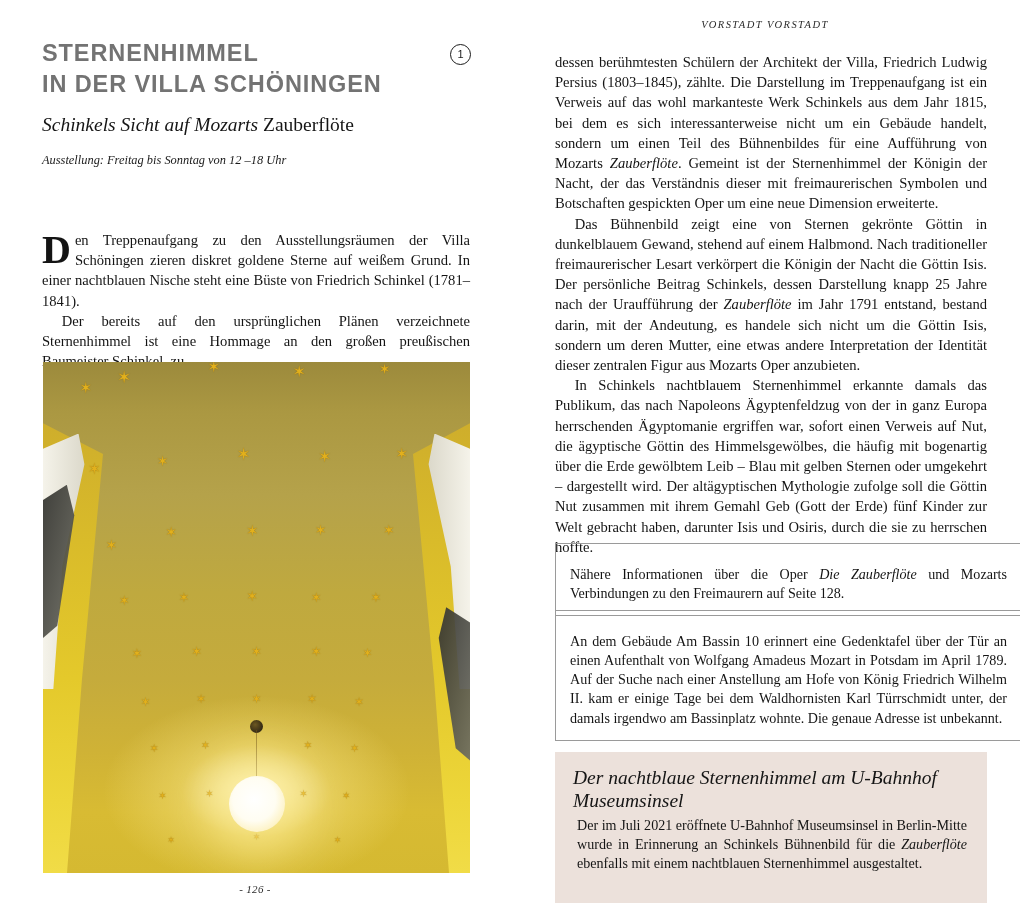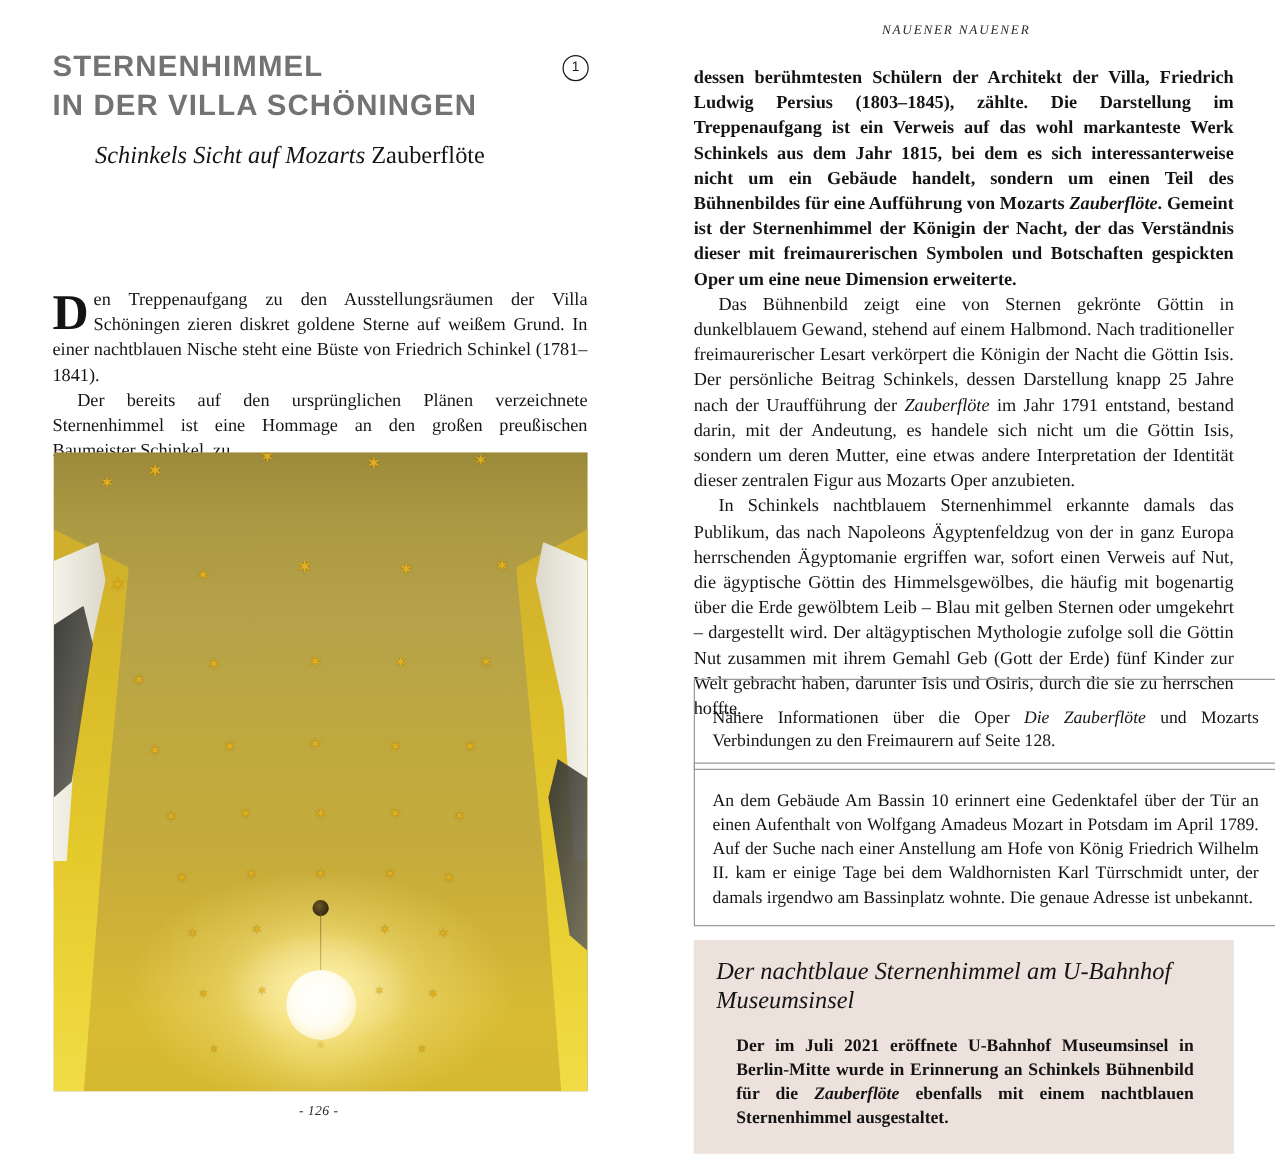--- a/index.html
+++ b/index.html
@@ -62,21 +62,21 @@
   .subtitle {
     position: absolute;
     left: 42px;
     top: 113px;
     width: 430px;
     font-family: "Liberation Serif", serif;
     font-size: 19.5px;
     line-height: 1.2;
     color: #151515;
   }
-  .subtitle .it { font-style: italic; margin-left: 34px; }
+  .subtitle .it { font-style: italic; }
   .subtitle .rm { font-style: normal; }
 
   .infoblock {
     position: absolute;
     left: 42px;
     top: 151px;
     width: 430px;
     font-family: "Liberation Serif", serif;
     font-style: italic;
     font-size: 12.4px;
@@ -234,21 +234,21 @@
     left: 45px;
     top: 52px;
     width: 432px;
     font-size: 14.6px;
     line-height: 1.385;
     text-align: justify;
     color: #141414;
     hyphens: auto;
   }
   .right-col p { margin: 0; text-indent: 1.35em; }
-  .right-col p.first { text-indent: 0; font-weight: bold; }
+  .right-col p.first { text-indent: 0; }
   .right-col em { font-style: italic; }
 
   .callout {
     position: absolute;
     left: 45px;
     width: 467px;
     box-sizing: border-box;
     border: 1px solid #9a9a9a;
     padding: 21px 14px 12px 14px;
     font-size: 14.1px;
@@ -271,26 +271,25 @@
   }
   .shadedbox h3 {
     margin: 0 0 2px 0;
     font-style: italic;
     font-weight: normal;
     font-size: 19.5px;
     line-height: 1.18;
     color: #151515;
   }
   .shadedbox p {
-    margin: 16px;
+    margin: 4px;
     font-size: 14.1px;
     line-height: 1.35;
     text-align: justify;
     color: #141414;
-    font-weight: bold;
   }
   .shadedbox em { font-style: italic; }
 </style>
 </head>
 <body>
 
 <div class="spread">
 
   <div class="page-left">
 
@@ -299,20 +298,21 @@
       <span class="tl">IN DER VILLA SCHÖNINGEN</span>
     </div>
 
     <div class="marker-circle">1</div>
 
     <div class="subtitle">
       <span class="it">Schinkels Sicht auf Mozarts </span><span class="rm">Zauberflöte</span>
     </div>
 
     <div class="infoblock">
+      <div>Ausstellung: Freitag bis Sonntag von 12 –18 Uhr</div>
     </div>
 
     <div class="body-col">
       <p class="first dropcap-para"><span class="dropcap">D</span><span>en Treppenaufgang zu den Ausstellungsräumen der Villa Schöningen zieren diskret goldene Sterne auf weißem Grund. In einer nachtblauen Nische steht eine Büste von Friedrich Schinkel (1781–1841).</span></p>
       <p>Der bereits auf den ursprünglichen Plänen verzeichnete Sternenhimmel ist eine Hommage an den großen preußischen Baumeister Schinkel, zu</p>
     </div>
 
     <div class="photo">
       <div class="ceil-base"></div>
       <div class="wall wall-l"></div>
@@ -375,21 +375,21 @@
       <div class="lamp-mount"></div>
       <div class="lamp-rod"></div>
       <div class="lamp-bulb"></div>
     </div>
 
     <div class="folio">- 126 -</div>
   </div>
 
   <div class="page-right">
 
-    <div class="running-head">NAUENER NAUENER</div>
+    <div class="running-head">VORSTADT VORSTADT</div>
 
     <div class="right-col">
       <p class="first"><span>dessen berühmtesten Schülern der Architekt der Villa, Friedrich Ludwig Persius (1803–1845), zählte. Die Darstellung im Treppenaufgang ist ein Verweis auf das wohl markanteste Werk Schinkels aus dem Jahr 1815, bei dem es sich interessanterweise nicht um ein Gebäude handelt, sondern um einen Teil des Bühnenbildes für eine Aufführung von Mozarts </span><em>Zauberflöte</em><span>. Gemeint ist der Sternenhimmel der Königin der Nacht, der das Verständnis dieser mit freimaurerischen Symbolen und Botschaften gespickten Oper um eine neue Dimension erweiterte.</span></p>
       <p><span>Das Bühnenbild zeigt eine von Sternen gekrönte Göttin in dunkelblauem Gewand, stehend auf einem Halbmond. Nach traditioneller freimaurerischer Lesart verkörpert die Königin der Nacht die Göttin Isis. Der persönliche Beitrag Schinkels, dessen Darstellung knapp 25 Jahre nach der Uraufführung der </span><em>Zauberflöte</em><span> im Jahr 1791 entstand, bestand darin, mit der Andeutung, es handele sich nicht um die Göttin Isis, sondern um deren Mutter, eine etwas andere Interpretation der Identität dieser zentralen Figur aus Mozarts Oper anzubieten.</span></p>
       <p>In Schinkels nachtblauem Sternenhimmel erkannte damals das Publikum, das nach Napoleons Ägyptenfeldzug von der in ganz Europa herrschenden Ägyptomanie ergriffen war, sofort einen Verweis auf Nut, die ägyptische Göttin des Himmelsgewölbes, die häufig mit bogenartig über die Erde gewölbtem Leib – Blau mit gelben Sternen oder umgekehrt – dargestellt wird. Der altägyptischen Mythologie zufolge soll die Göttin Nut zusammen mit ihrem Gemahl Geb (Gott der Erde) fünf Kinder zur Welt gebracht haben, darunter Isis und Osiris, durch die sie zu herrschen hoffte.</p>
     </div>
 
     <div class="callout callout-1">
       <span>Nähere Informationen über die Oper </span><em>Die Zauberflöte</em><span> und Mozarts Verbindungen zu den Freimaurern auf Seite 128.</span>
     </div>

